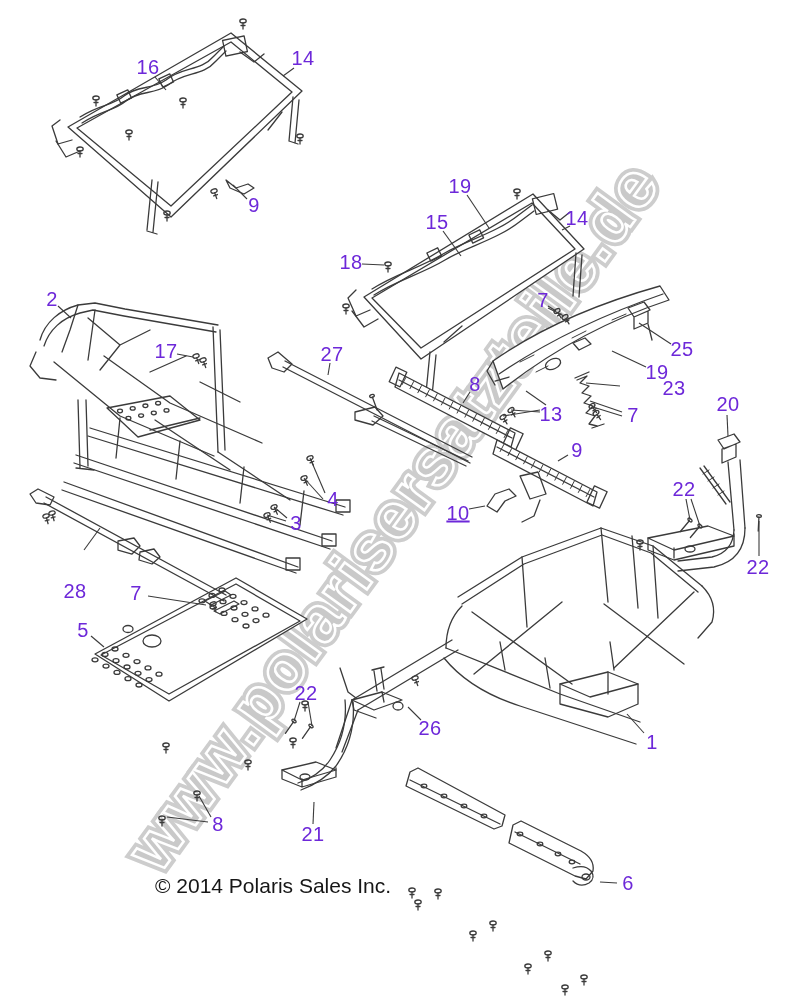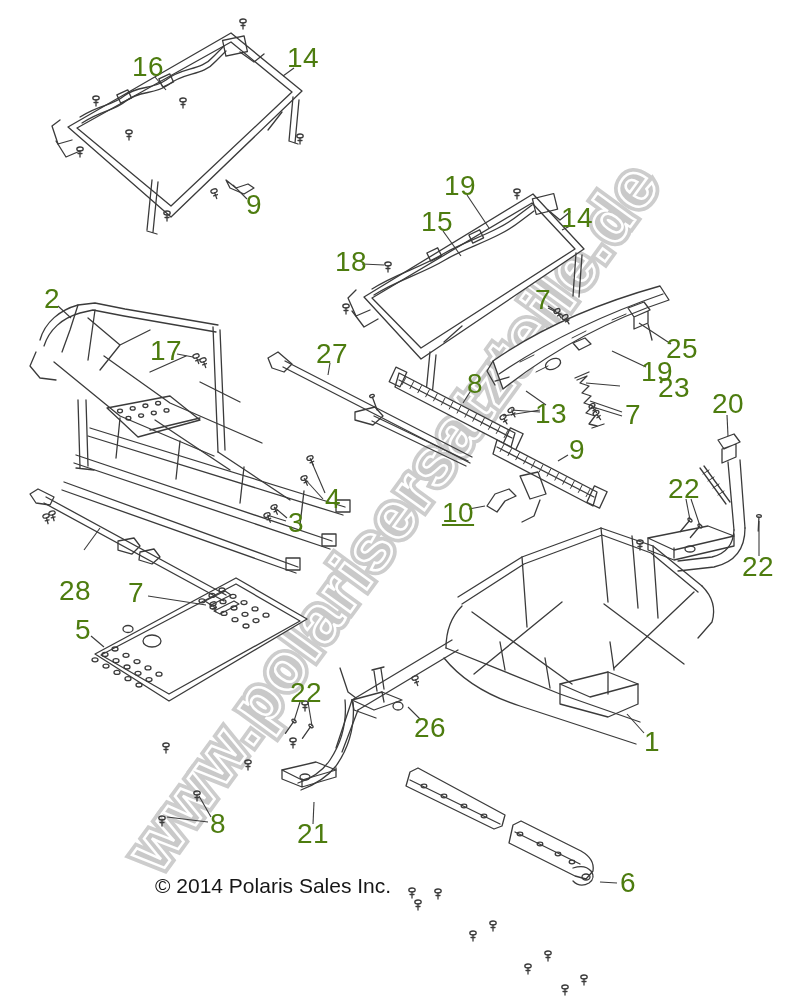--- a/index.html
+++ b/index.html
@@ -14,21 +14,21 @@
   .wm-front{color:#c9c9c9;-webkit-text-stroke:2.5px #ffffff;}
   
   svg.art{position:absolute;left:0;top:0;z-index:2;}
   svg.art path,svg.art line,svg.art rect,svg.art ellipse,svg.art circle{
       stroke:#3b3b3b;stroke-width:1.3;fill:none;stroke-linejoin:round;stroke-linecap:round;}
   svg.art .solid{fill:#ffffff;}
   svg.art .thin{stroke-width:1;}
   svg.overlay{position:absolute;left:0;top:0;z-index:3;}
   svg.overlay line{stroke:#3b3b3b;stroke-width:1.1;}
   
-  .callout{position:absolute;transform:translate(-50%,-50%);font-size:28px;color:#4d7c0f;
+  .callout{position:absolute;transform:translate(-50%,-50%);font-size:20px;color:#6d28d9;
            z-index:4;letter-spacing:0.5px;text-align:center;}
   .copyright{position:absolute;left:155px;top:874px;font-size:21px;color:#161616;z-index:4;}
 </style>
 </head>
 <body>
 
 <div class="stage">
 
   <div class="wm">
     <span class="wm-back">www.polarisersatzteile.de</span>

